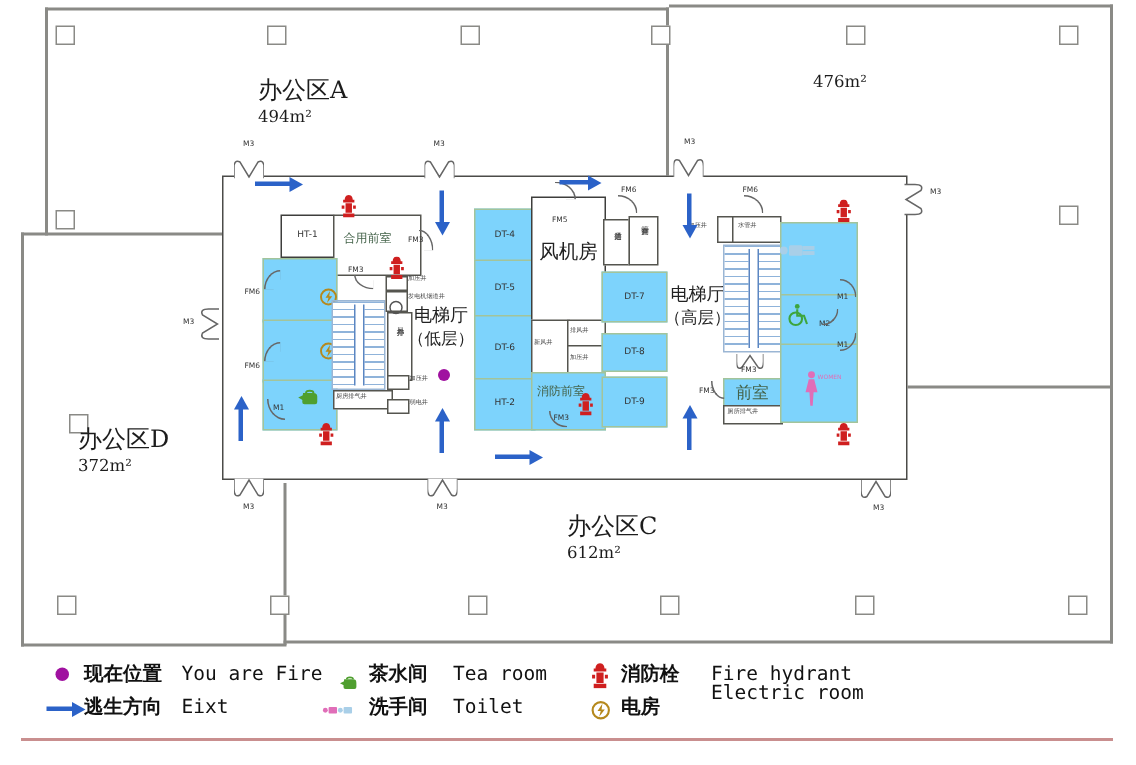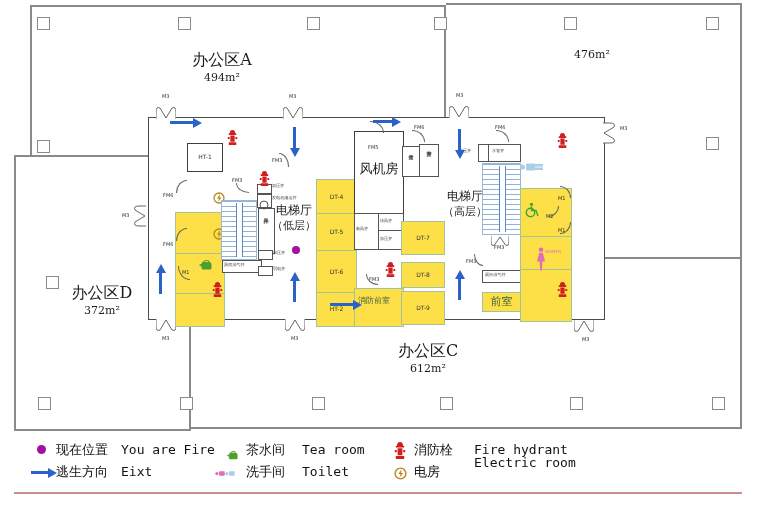--- a/index.html
+++ b/index.html
@@ -3,33 +3,33 @@
 <meta charset="utf-8">
 <style>
   html,body{margin:0;padding:0;background:#fff;}
   .stage{position:relative;width:757px;height:510px;background:#fff;overflow:hidden;
          font-family:"DejaVu Sans",sans-serif;color:#222;}
   
   .wall{position:absolute;background:#8a8a86;}
   .block{position:absolute;border:1.5px solid #4b4b48;background:#fff;}
   .sq{position:absolute;width:11px;height:11px;border:1px solid #8a8a86;background:#fff;}
   
-  .groom{position:absolute;border:1px solid #a3c49a;background:#fde047;margin-top:40px;}
+  .groom{position:absolute;border:1px solid #a3c49a;background:#7dd3fc;}
   .droom{position:absolute;border:1.5px solid #3e3e3c;background:#fff;}
   .lroom{position:absolute;border:1px solid #55554f;background:#fff;}
   
   .t{position:absolute;white-space:nowrap;line-height:1.05;}
   .code{font-size:6px;color:#333;}
   .door{font-size:5px;color:#333;}
   .tiny{font-size:5px;color:#444;transform:scale(.82);transform-origin:left top;}
   .rname{font-family:"DejaVu Serif",serif;color:#44634a;}
   .hall{font-family:"DejaVu Serif",serif;color:#222;}
   .vt{writing-mode:vertical-rl;text-orientation:upright;font-size:5px;color:#444;line-height:1;}
   .cent{display:flex;align-items:center;justify-content:center;text-align:center;}
-  .area{position:absolute;text-align:center;}
+  .area{position:absolute;text-align:left;}
   .an{font-family:"DejaVu Serif",serif;font-size:16px;color:#1c1c1c;}
   .am{font-family:"DejaVu Serif",serif;font-size:11px;color:#1c1c1c;}
   
   .arr{position:absolute;background:var(--arrow);}
   .arr.h{height:3px;}
   .arr.h::after{content:"";position:absolute;right:-8px;top:50%;transform:translateY(-50%);
     border-left:9px solid var(--arrow);border-top:5px solid transparent;border-bottom:5px solid transparent;}
   .arr.v{width:3px;}
   .arr.v.down::after{content:"";position:absolute;bottom:-8px;left:50%;transform:translateX(-50%);
     border-top:9px solid var(--arrow);border-left:5px solid transparent;border-right:5px solid transparent;}
@@ -44,21 +44,21 @@
   .dbl{position:absolute;}
   
   .stairs{position:absolute;border:1px solid #9bb6d4;
     background:repeating-linear-gradient(to bottom,#8fb3da 0 1px,#fff 1px 5px);}
   .rail{position:absolute;left:50%;top:2px;bottom:2px;width:5px;margin-left:-3px;background:#fff;
     border-left:1.5px solid #5b86c2;border-right:1.5px solid #5b86c2;}
   .shaftbox{position:absolute;border:1px solid #55554f;background:#fff;}
   .dot{position:absolute;border-radius:50%;background:var(--here);}
   .icon{position:absolute;}
   
-  .lg-zh{font-size:13px;color:#111;}
+  .lg-zh{font-size:13px;color:#111;font-weight:bold;}
   .lg-en{font-family:"DejaVu Sans Mono",monospace;font-size:13px;color:#111;}
   .botline{position:absolute;background:#c98f8f;}
 </style>
 </head>
 <body>
 
 <div class="stage">
 
   <div class="wall" style="left:30px;top:5px;width:416px;height:2px"></div>
   <div class="wall" style="left:30px;top:5px;width:2px;height:152px"></div>
@@ -135,20 +135,23 @@
       </svg></div>
   <div class="t door" style="left:291px;top:336px">M3</div>
   <div class="dbl" style="left:574px;top:319px;width:20px;height:14px"><svg width="20" height="14">
         <path d="M0 0 V7 Q0 13 4 11 L10 1 L16 11 Q20 13 20 7 V0" fill="#fff" stroke="#666" stroke-width="1"></path>
       </svg></div>
   <div class="t door" style="left:582px;top:337px">M3</div>
 
   <div class="droom" style="left:187px;top:143px;width:34px;height:27px">
     <div class="t code cent" style="left:0;top:0;right:0;bottom:0;position:absolute">HT-1</div>
   </div>
+  <div class="lroom" style="left:222px;top:143px;width:57px;height:39px">
+    <div class="t rname" style="left:6px;top:11px;font-size:8px">合用前室</div>
+  </div>
   <div class="arc arc-tr" style="left:279px;top:153px;width:9px;height:13px"></div>
   <div class="t door" style="left:272px;top:158px">FM3</div>
   <div class="t door" style="left:232px;top:178px">FM3</div>
   <div class="arc arc-bl" style="left:236px;top:183px;width:12px;height:9px"></div>
 
   <div class="groom" style="left:175px;top:172px;width:48px;height:41px"></div>
   <div class="groom" style="left:175px;top:213px;width:48px;height:40px"></div>
   <div class="groom" style="left:175px;top:253px;width:48px;height:32px"></div>
   <div class="t door" style="left:163px;top:193px">FM6</div>
   <div class="arc arc-tl" style="left:176px;top:180px;width:10px;height:12px"></div>

